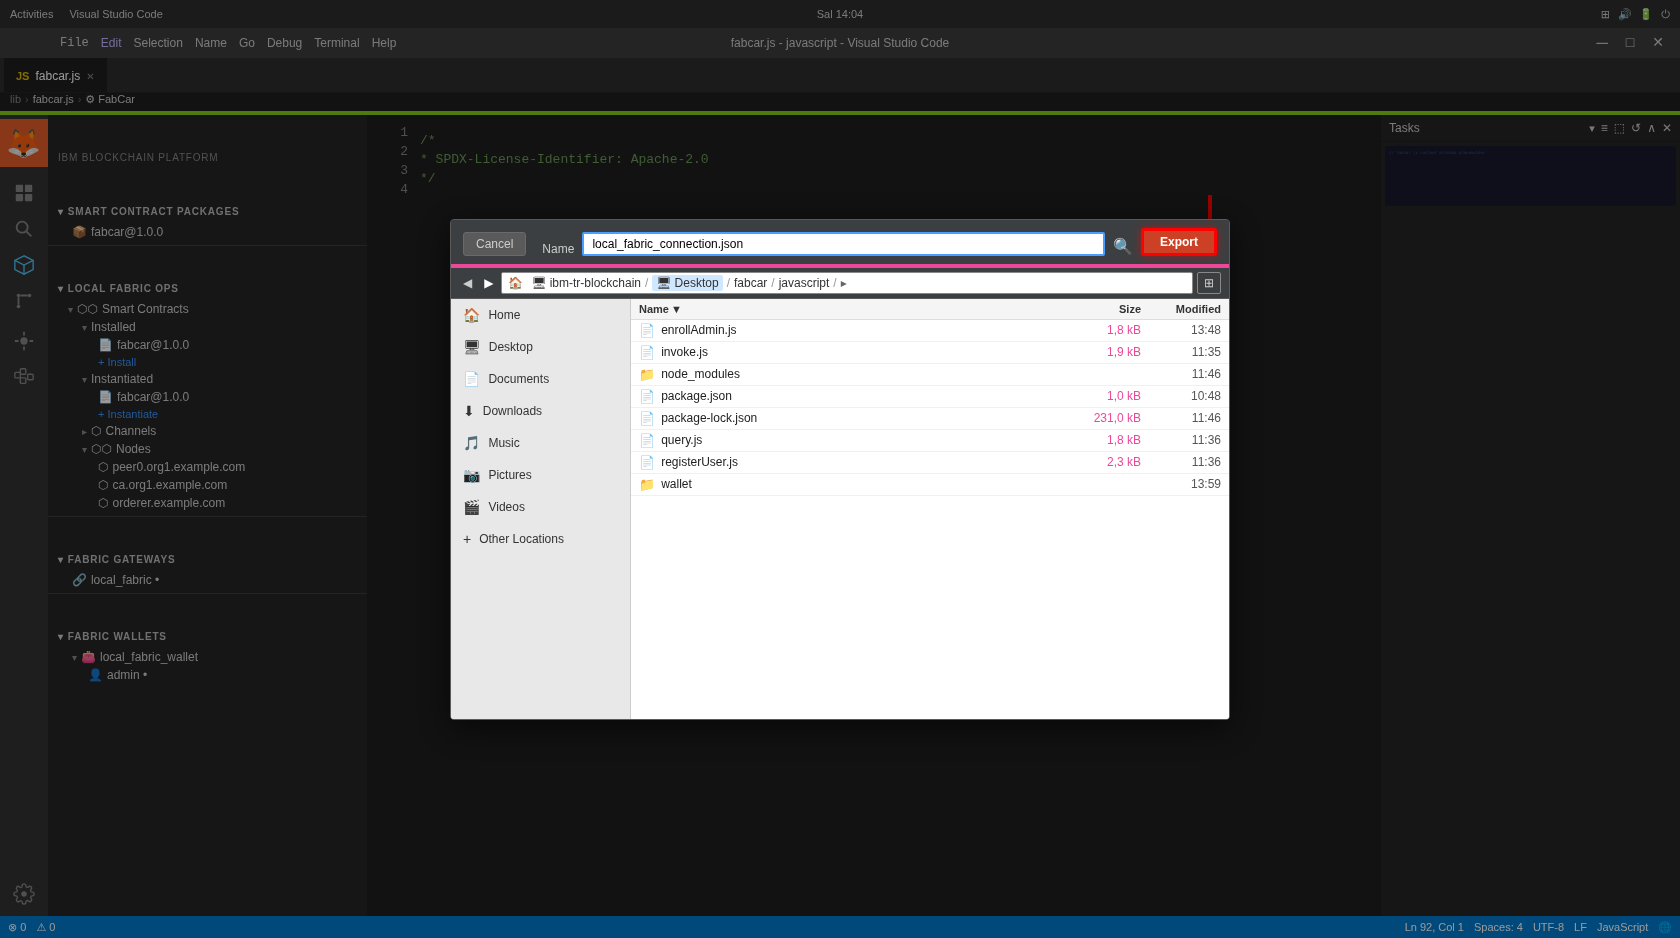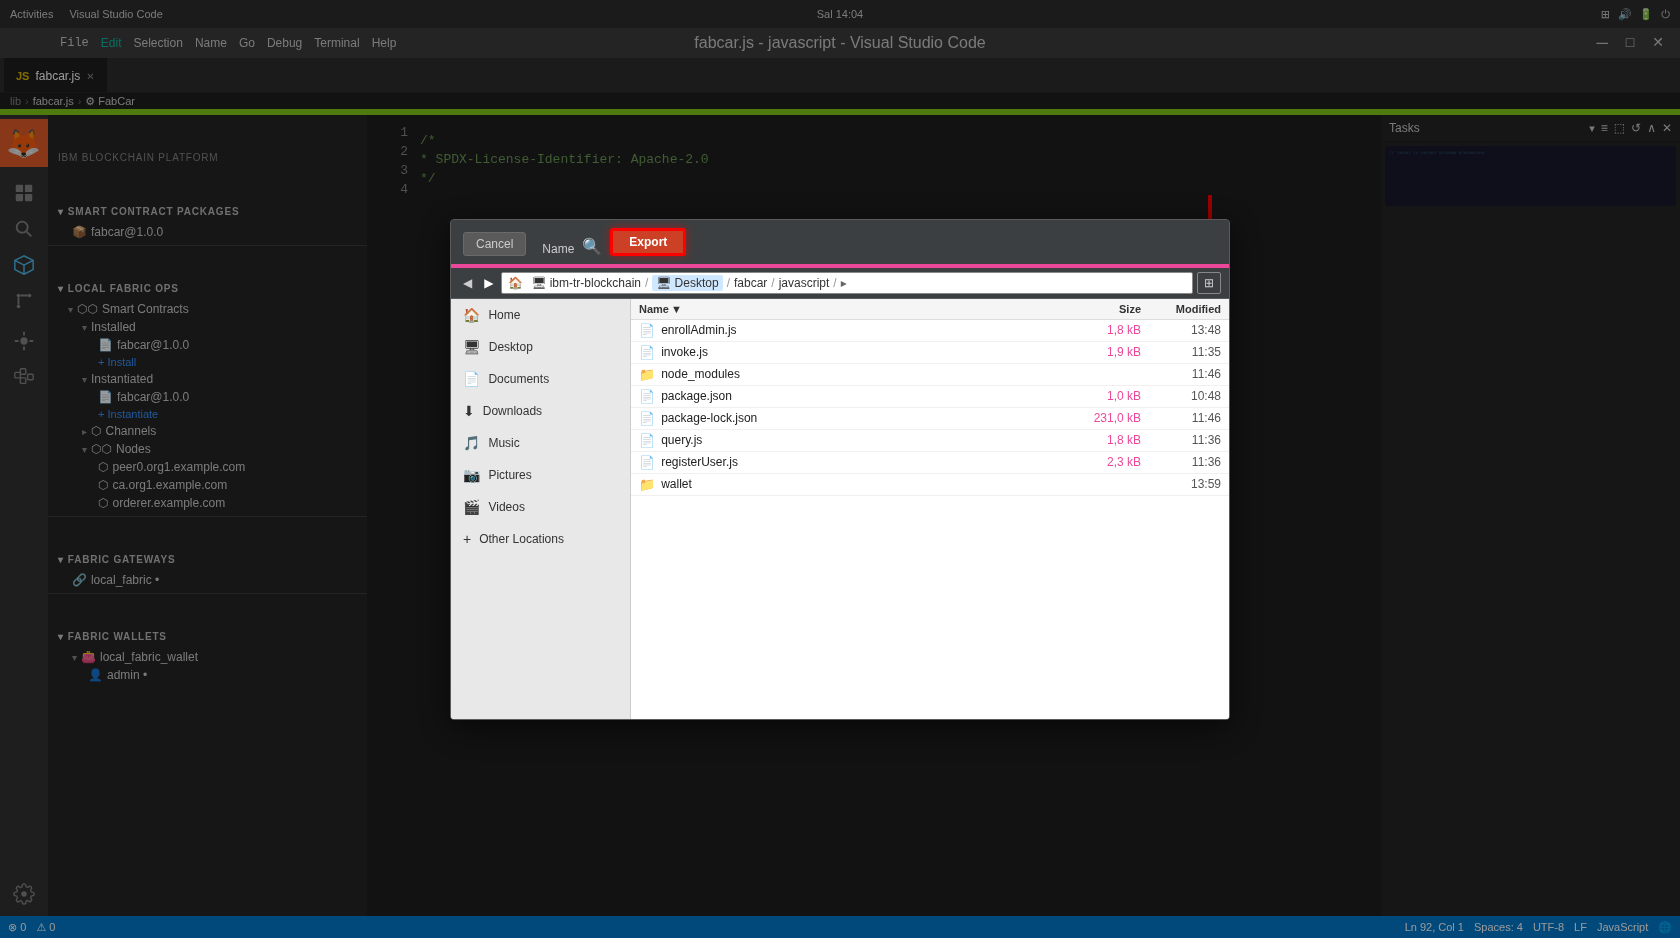--- a/index.html
+++ b/index.html
@@ -72,25 +72,24 @@
       border-top-color: transparent;
     }
     .tab .tab-close { font-size: 10px; color: #888; cursor: pointer; }
     .tab .js-icon { color: #dbba00; font-size: 11px; font-weight: bold; }
 
     
     #breadcrumb {
       background: #1e1e1e;
       height: 22px;
       display: flex;
-      align-items: center;
       padding: 0 10px;
       font-size: 11px;
       color: #888;
-      border-bottom: 6px solid #84cc16;
+      border-bottom: 4px solid #84cc16;
       gap: 4px;
     }
     #breadcrumb span { color: #ccc; }
     #breadcrumb .sep { color: #666; }
 
     
     #main {
       display: flex;
       height: calc(938px - 28px - 30px - 35px - 22px - 22px);
     }
@@ -393,29 +392,29 @@
     <span>⊞</span>
     <span>🔊</span>
     <span>🔋</span>
     <span>⏻</span>
   </div>
 </div>
 
 <div id="title-bar">
   <div class="menu-bar">
     <span style="cursor:pointer;font-size:12px;color:#ccc;font-family:Liberation Mono, monospace;">File</span>
-    <span style="cursor:pointer;font-size:12px;color:#14b8a6;">Edit</span>
+    <span style="cursor:pointer;font-size:12px;color:#c4b5fd;">Edit</span>
     <span style="cursor:pointer;font-size:12px;color:#ccc;">Selection</span>
     <span style="cursor:pointer;font-size:12px;color:#ccc;">Name</span>
     <span style="cursor:pointer;font-size:12px;color:#ccc;">Go</span>
     <span style="cursor:pointer;font-size:12px;color:#ccc;">Debug</span>
     <span style="cursor:pointer;font-size:12px;color:#ccc;">Terminal</span>
     <span style="cursor:pointer;font-size:12px;color:#ccc;">Help</span>
   </div>
-  <span style="font-size:16px;color:#ccc;">fabcar.js - javascript - Visual Studio Code</span>
+  <span style="font-size:12px;color:#ccc;">fabcar.js - javascript - Visual Studio Code</span>
   <div class="window-controls">
     <span style="cursor:pointer;color:#ccc;font-size:16px;padding:0 6px;">─</span>
     <span style="cursor:pointer;color:#ccc;font-size:14px;padding:0 6px;">□</span>
     <span style="cursor:pointer;color:#ccc;font-size:14px;padding:0 6px;">✕</span>
   </div>
 </div>
 
 <div id="tab-bar">
   <div class="tab active">
     <span class="js-icon">JS</span>
@@ -651,20 +650,21 @@
     <span style="cursor:pointer;">🌐</span>
   </div>
 </div>
 
 <div id="file-dialog-overlay">
   <div id="file-dialog">
 
     <div id="dialog-toolbar">
       <button class="cancel-btn">Cancel</button>
       <span class="name-label">Name</span>
+      <input class="filename-input" type="text" value="local_fabric_connection.json" style="">
       <button class="search-icon-btn">🔍</button>
       <button class="export-btn export-highlight">Export</button>
     </div>
 
     <div id="dialog-breadcrumb">
       <button class="nav-btn">◀</button>
       <button class="nav-btn active">▶</button>
       <div class="breadcrumb-path">
         <div class="bc-item">🏠</div>
         <span class="bc-sep"></span>

